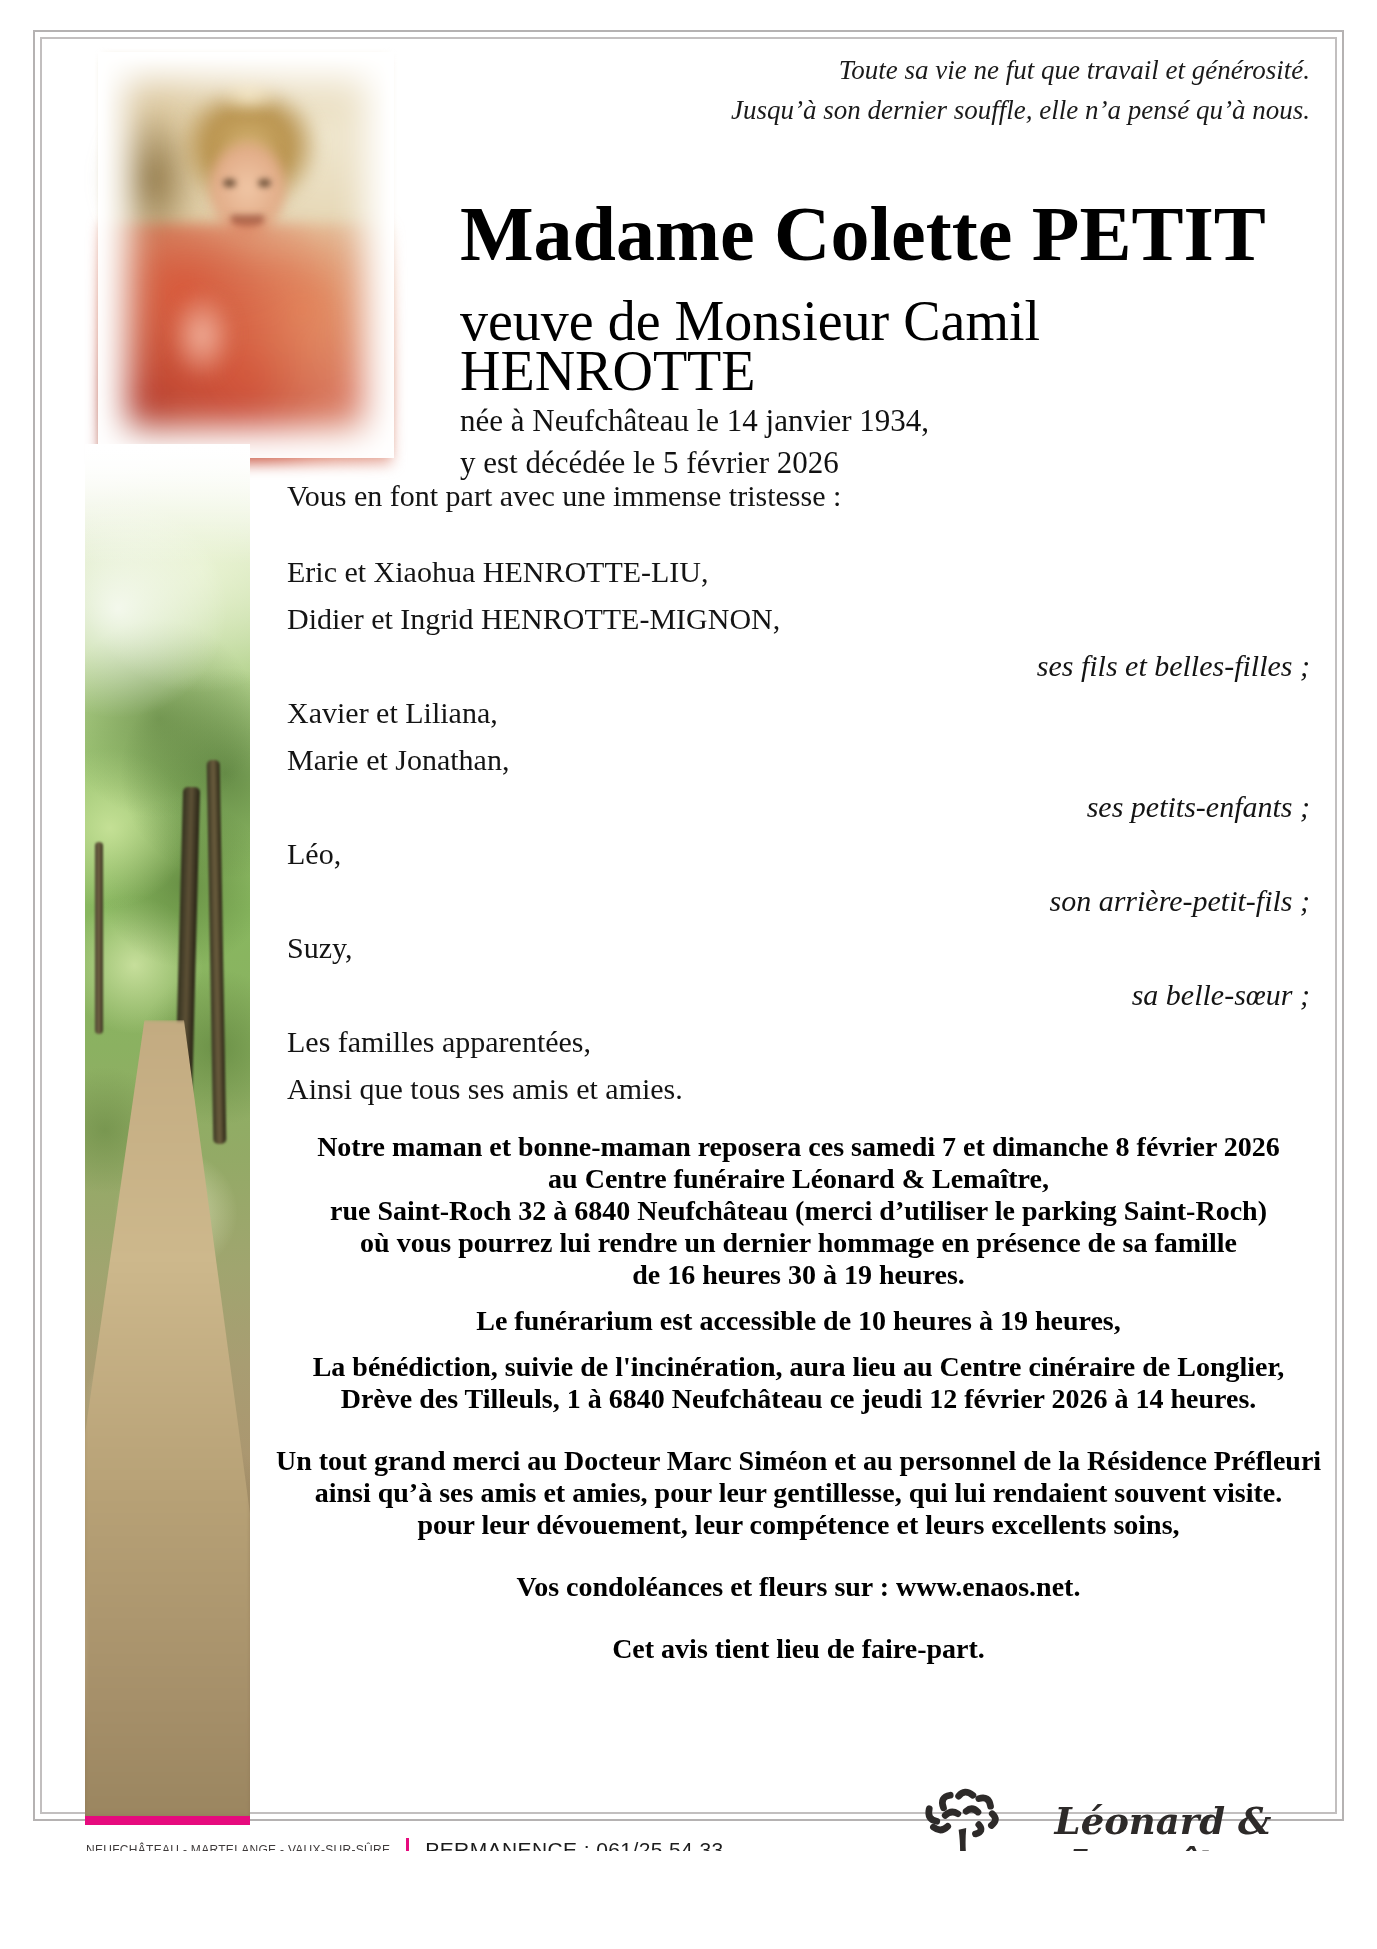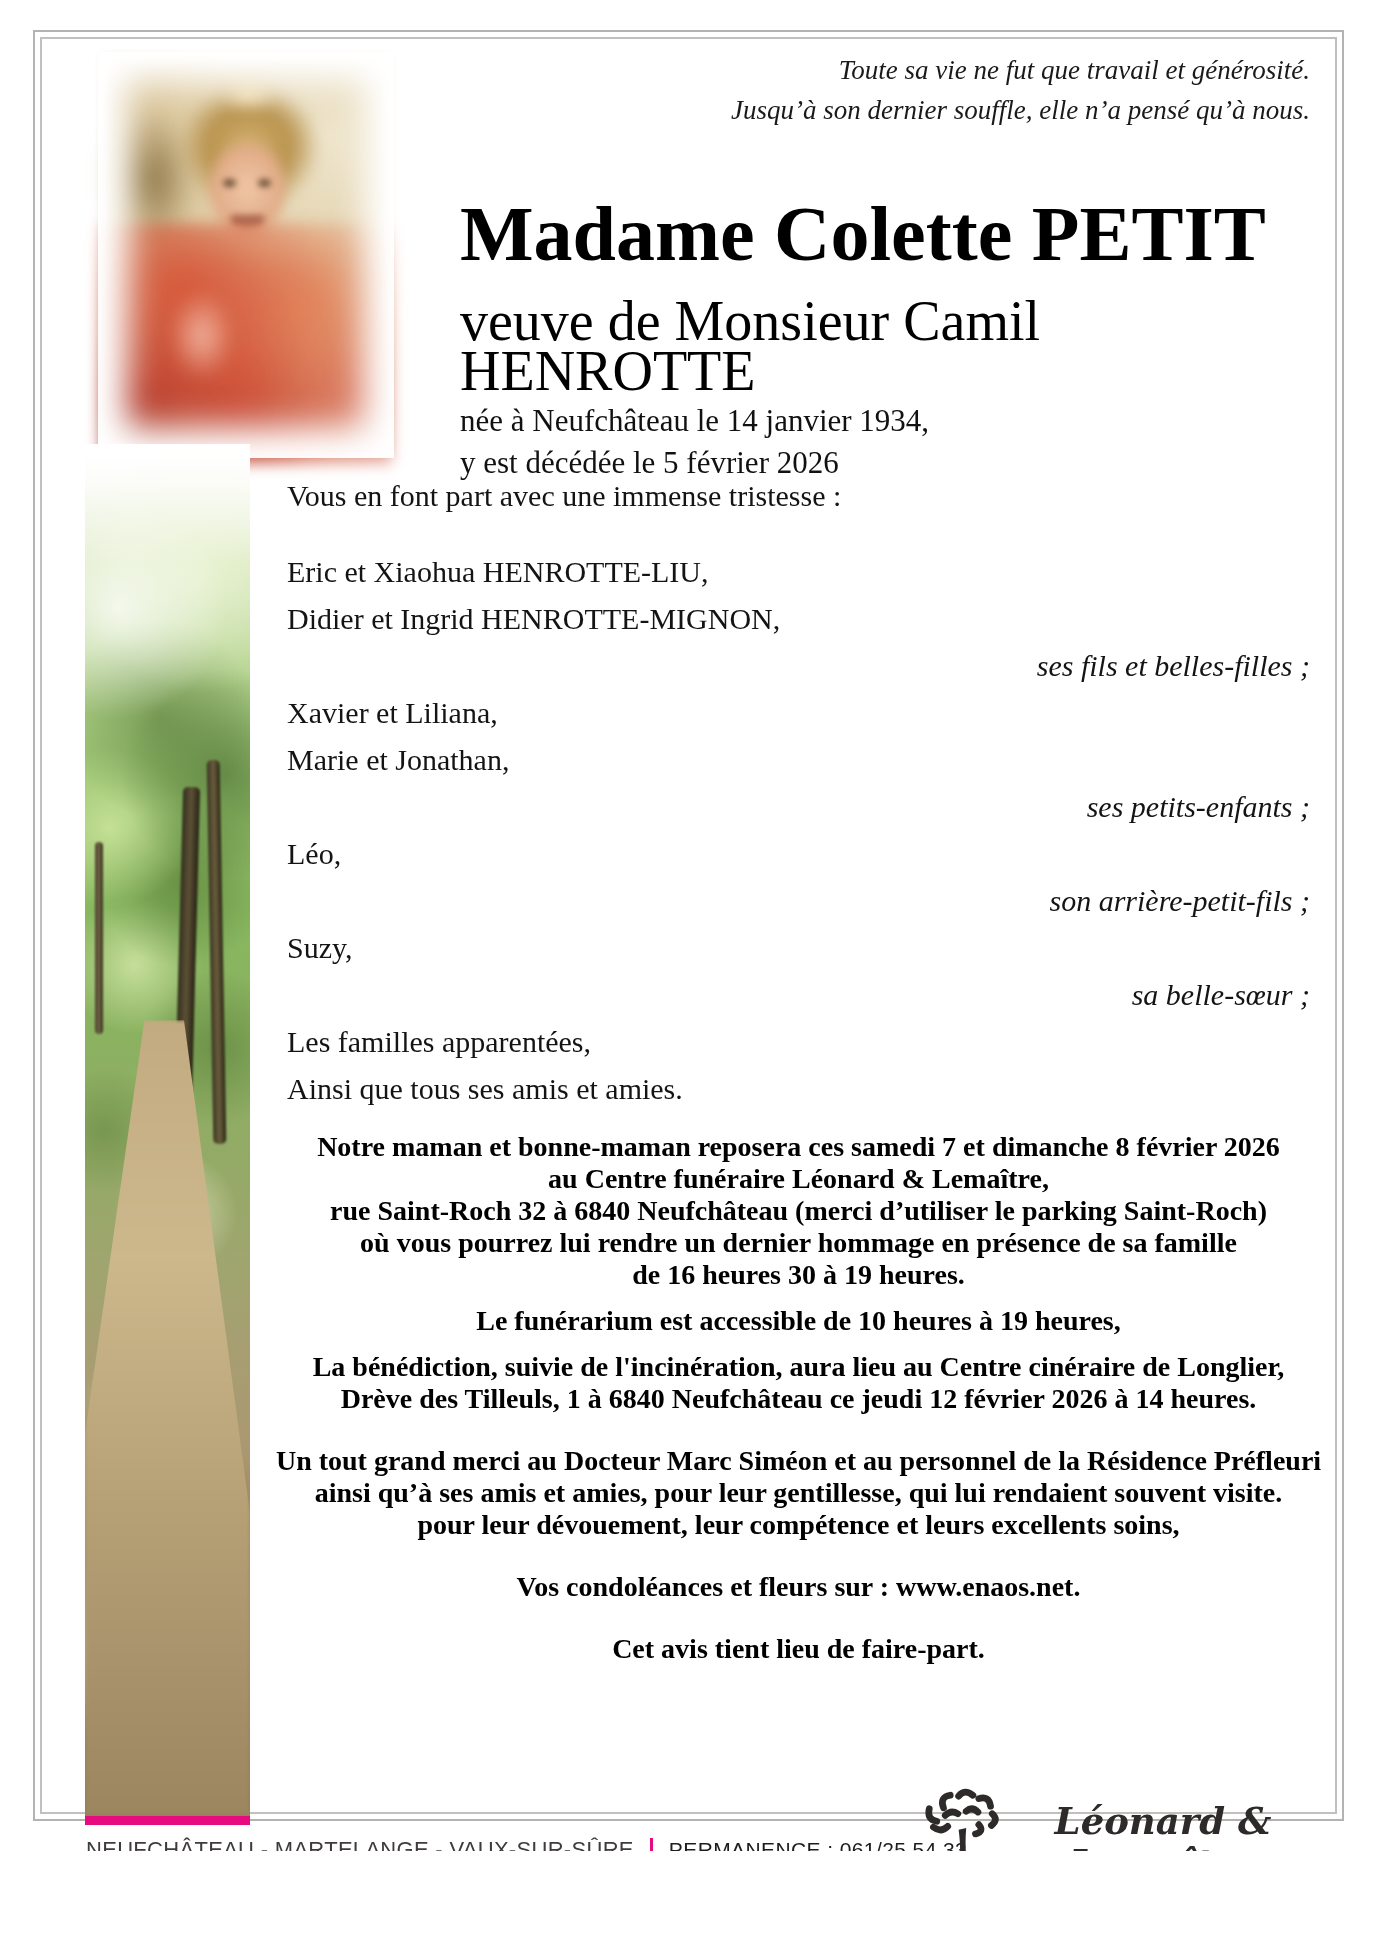--- a/index.html
+++ b/index.html
@@ -95,21 +95,21 @@
 
   .ceremony{position:absolute;left:260px;right:40px;top:1131px;text-align:center;
             font-weight:bold;font-size:28px;color:#000;}
   .cer{margin:0 0 14px 0;}
   .cer.gap{margin-bottom:30px;}
   .cl{line-height:32px;white-space:nowrap;}
 
   
   .footer-info{position:absolute;left:86px;top:1834px;height:32px;display:flex;
                align-items:center;gap:16px;font-family:"Liberation Sans",sans-serif;}
-  .footer-locations{font-size:22px;color:#3f3b3b;letter-spacing:.3px;text-align:right;}
+  .footer-locations{font-size:12px;color:#3f3b3b;letter-spacing:.3px;text-align:right;}
   .footer-divider{width:3px;height:25px;background:#e60b7e;}
   .footer-permanence{font-size:21px;color:#1c1c1c;letter-spacing:.4px;}
   .footer-line{position:absolute;left:86px;top:1871px;width:832px;height:5px;background:#e60b7e;}
 
   .logo{position:absolute;left:920px;top:1786px;width:396px;height:102px;color:#2d2a29;}
   .logo-tree{position:absolute;left:0;top:0;width:84px;height:100px;}
   .logo-name{position:absolute;left:90px;top:14px;width:306px;text-align:center;
              font-family:"DejaVu Serif",serif;font-style:italic;font-weight:bold;
              font-size:37px;line-height:42px;}
   .logo-sub{position:absolute;left:90px;top:66px;width:306px;display:flex;

